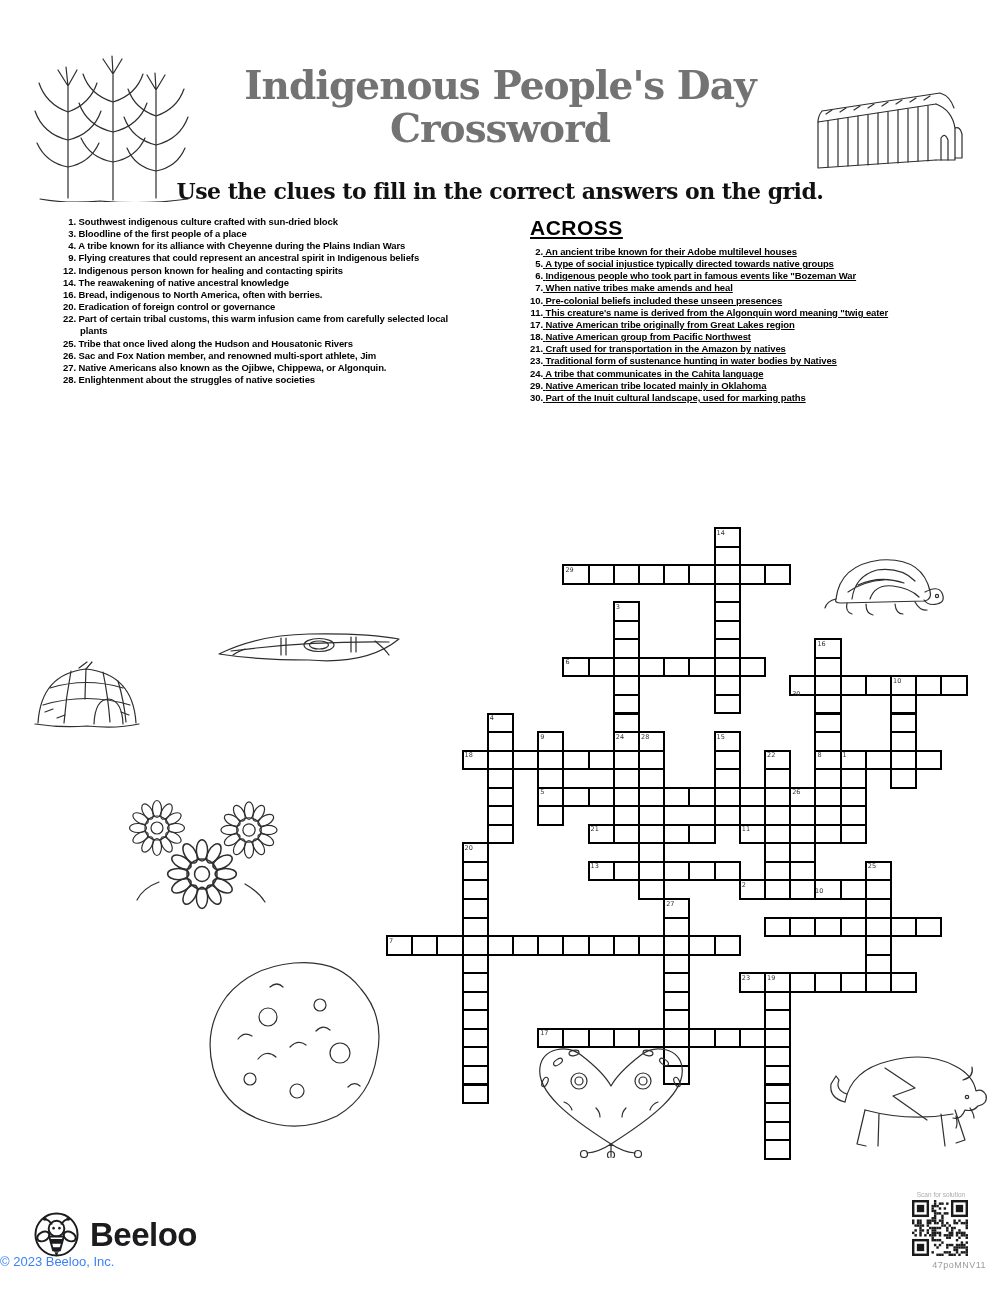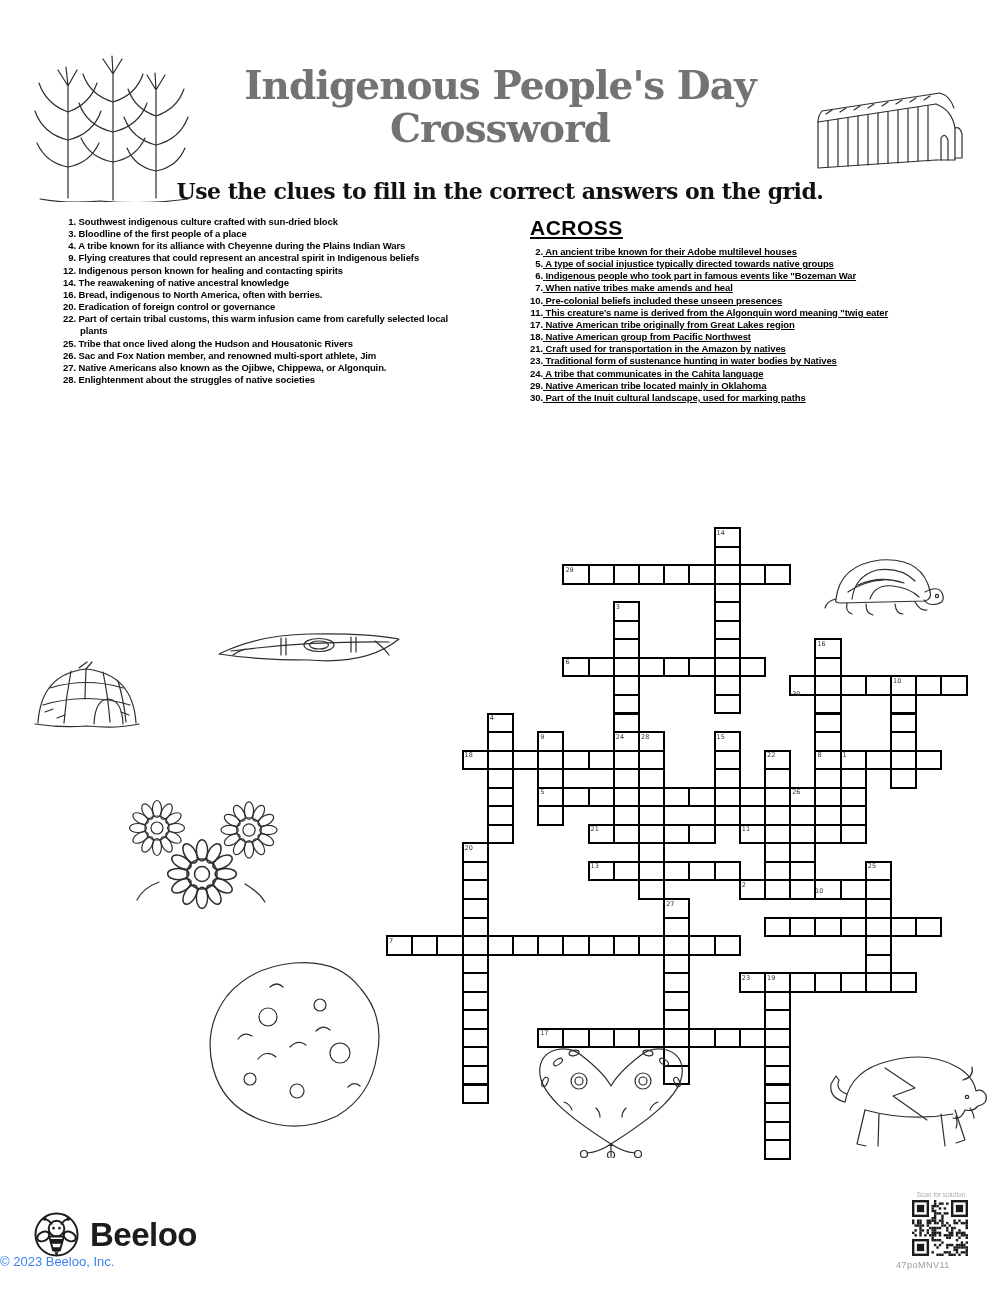--- a/index.html
+++ b/index.html
@@ -18,21 +18,21 @@
   ol.clues li{padding-left:17px;text-indent:-17px;margin:0;}
   .cnum{display:inline-block;min-width:13px;text-align:right;text-indent:0;}
   #grid-layer{position:absolute;left:0;top:0;width:100%;height:100%;}
   .cell{position:absolute;box-sizing:border-box;border:2px solid #000;background:#fff;}
   .cellnum{position:absolute;font-family:"DejaVu Sans",sans-serif;font-size:6.5px;line-height:1;color:#333;}
   .footer-brand{position:absolute;left:33px;top:1211px;display:flex;align-items:center;}
   .brand-word{font-size:33px;font-weight:800;letter-spacing:-0.5px;color:#1c1c1e;margin-left:10px;}
   .copyright{position:absolute;left:0;top:1254px;width:100%;text-align:left;font-size:13px;color:#3b82f6;}
   .qr-caption{position:absolute;left:896px;top:1191px;width:90px;text-align:center;font-size:6.5px;color:#ababab;}
   .qr-box{position:absolute;left:912px;top:1200px;width:56px;height:56px;}
-  .qr-code-text{position:absolute;left:896px;top:1260px;width:90px;text-align:left;font-size:9px;letter-spacing:0.5px;color:#9a9a9a;}
+  .qr-code-text{position:absolute;left:896px;top:1260px;width:90px;text-align:right;font-size:9px;letter-spacing:0.5px;color:#9a9a9a;}
   .lineart{stroke:#2e2e2e;fill:none;stroke-width:1.2;stroke-linecap:round;stroke-linejoin:round;}
 </style>
 </head>
 <body>
 
 <div class="page">
 
   <div class="illus" style="left:28px;top:50px;">
     <svg width="162" height="152" viewBox="0 0 162 152" class="lineart">
       <path d="M40,148 V36 M40,36 l-10,-16 M40,36 l-2,-19 M40,36 l9,-16"></path>

